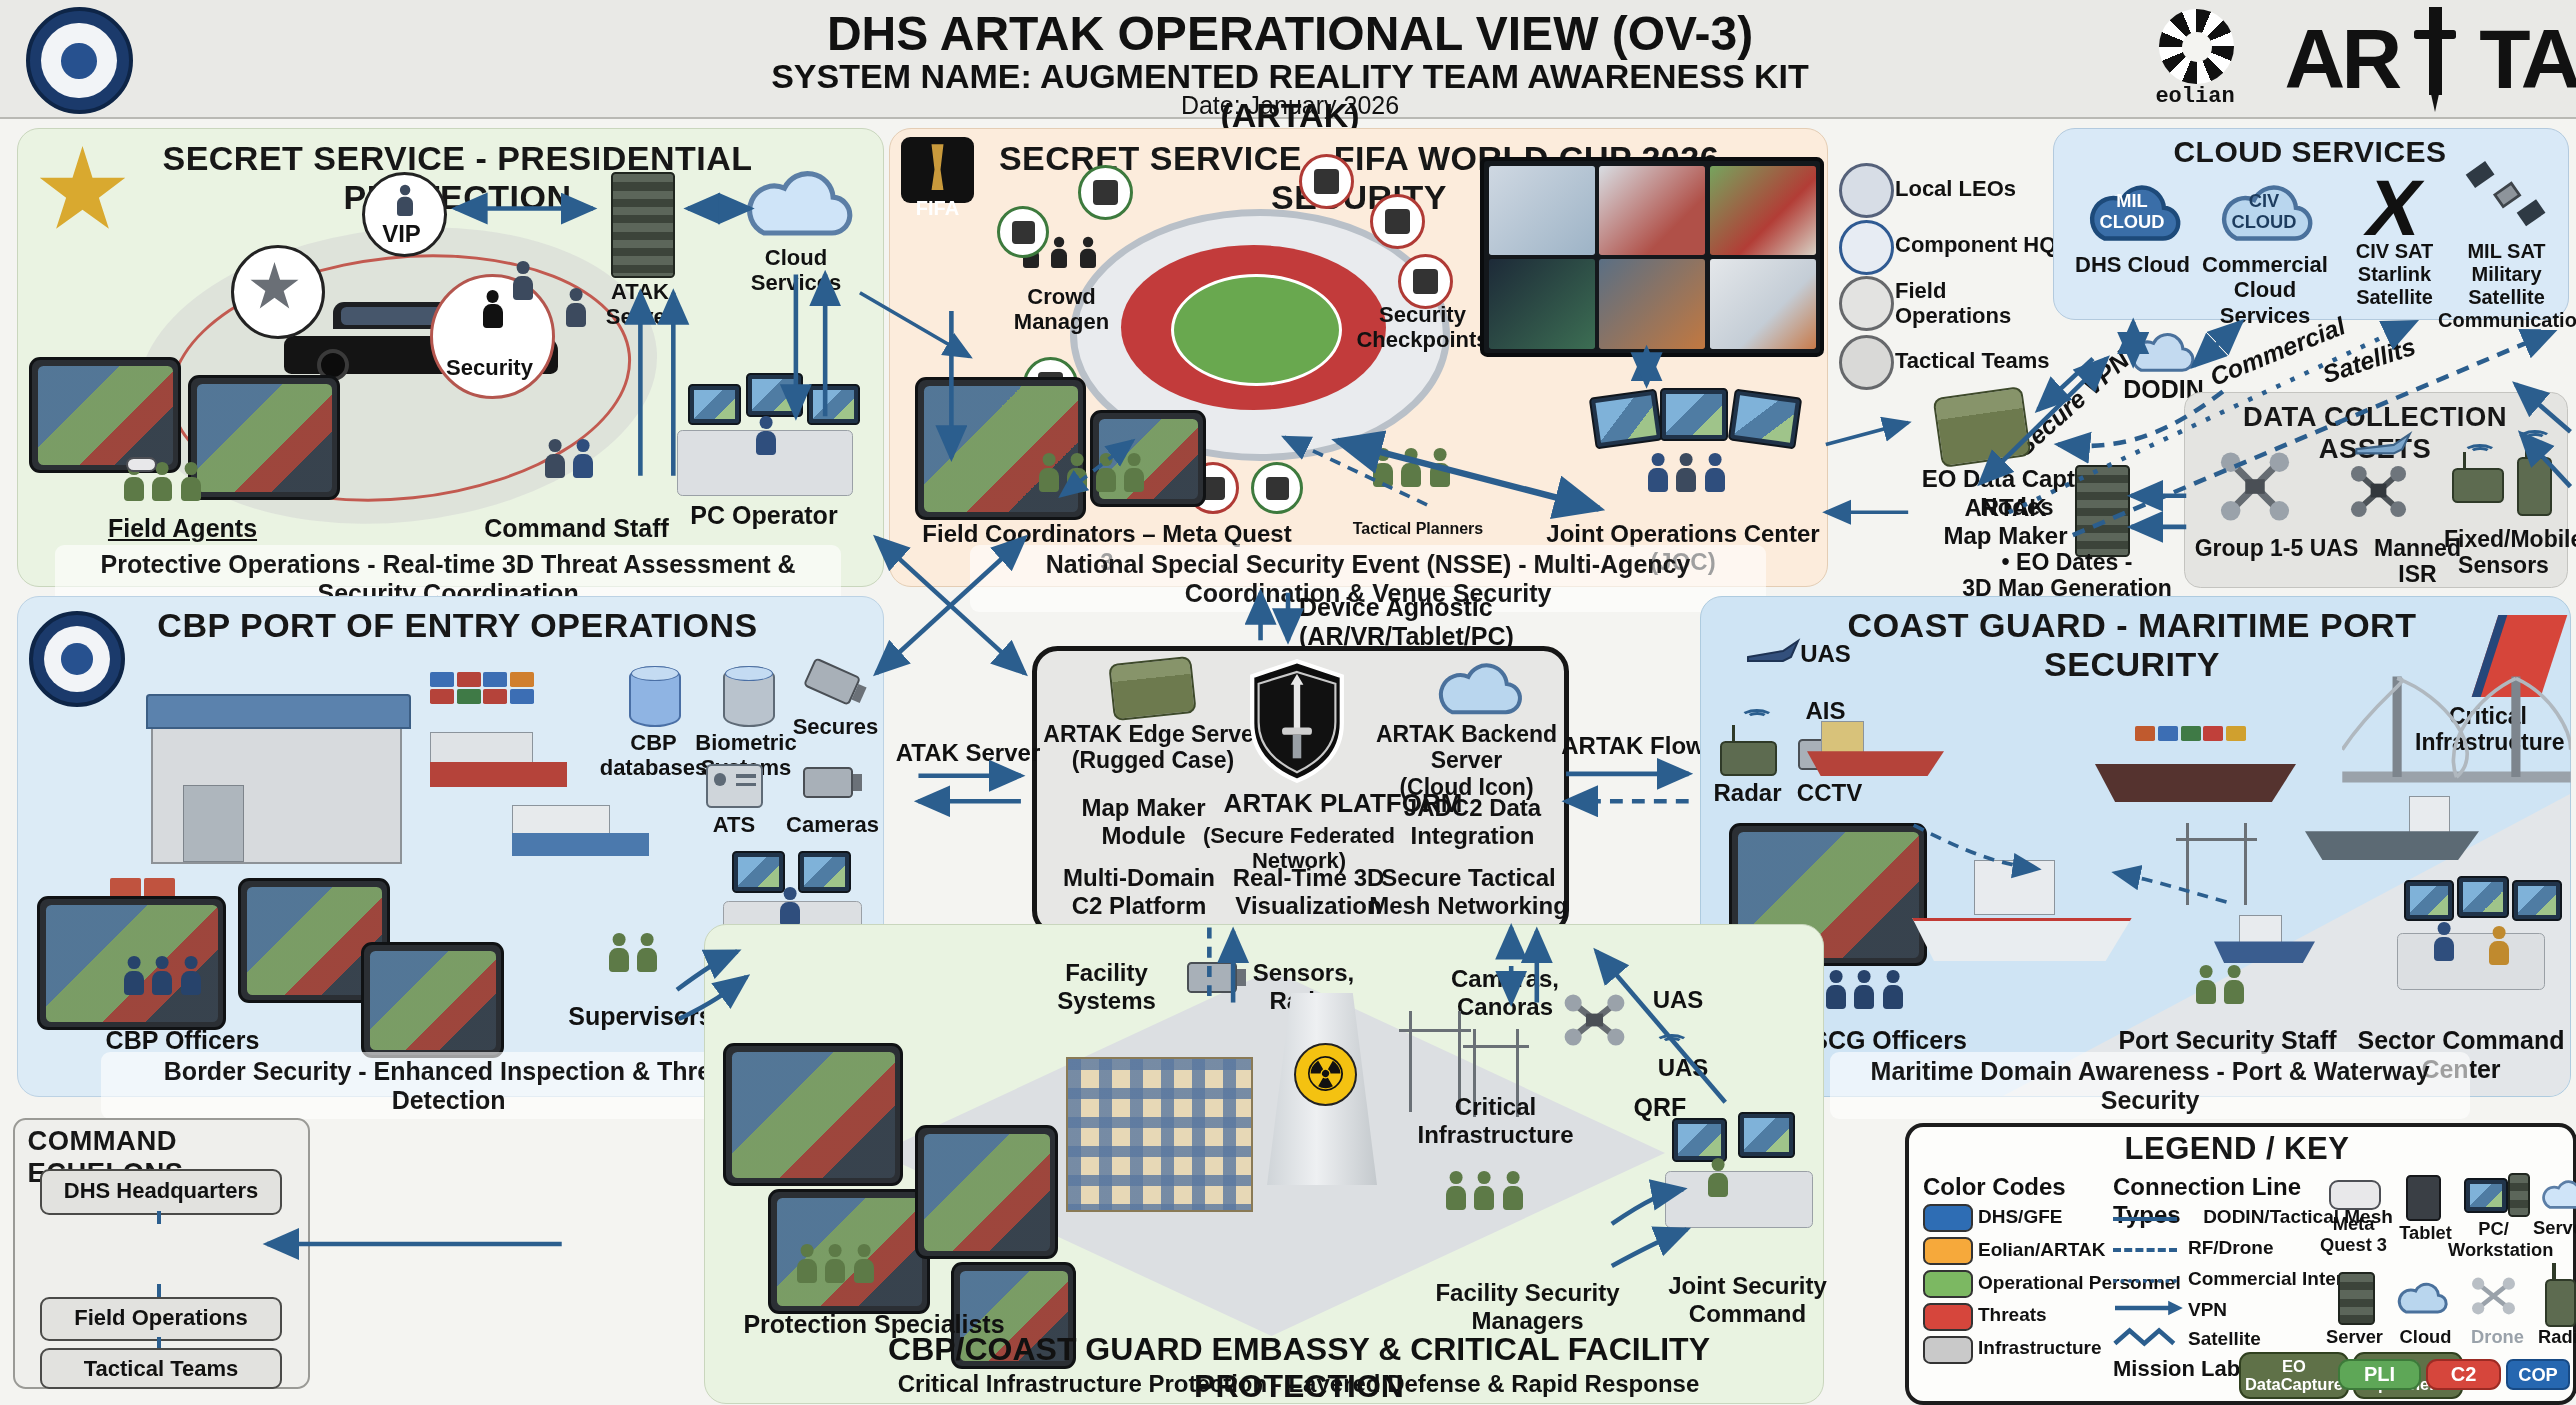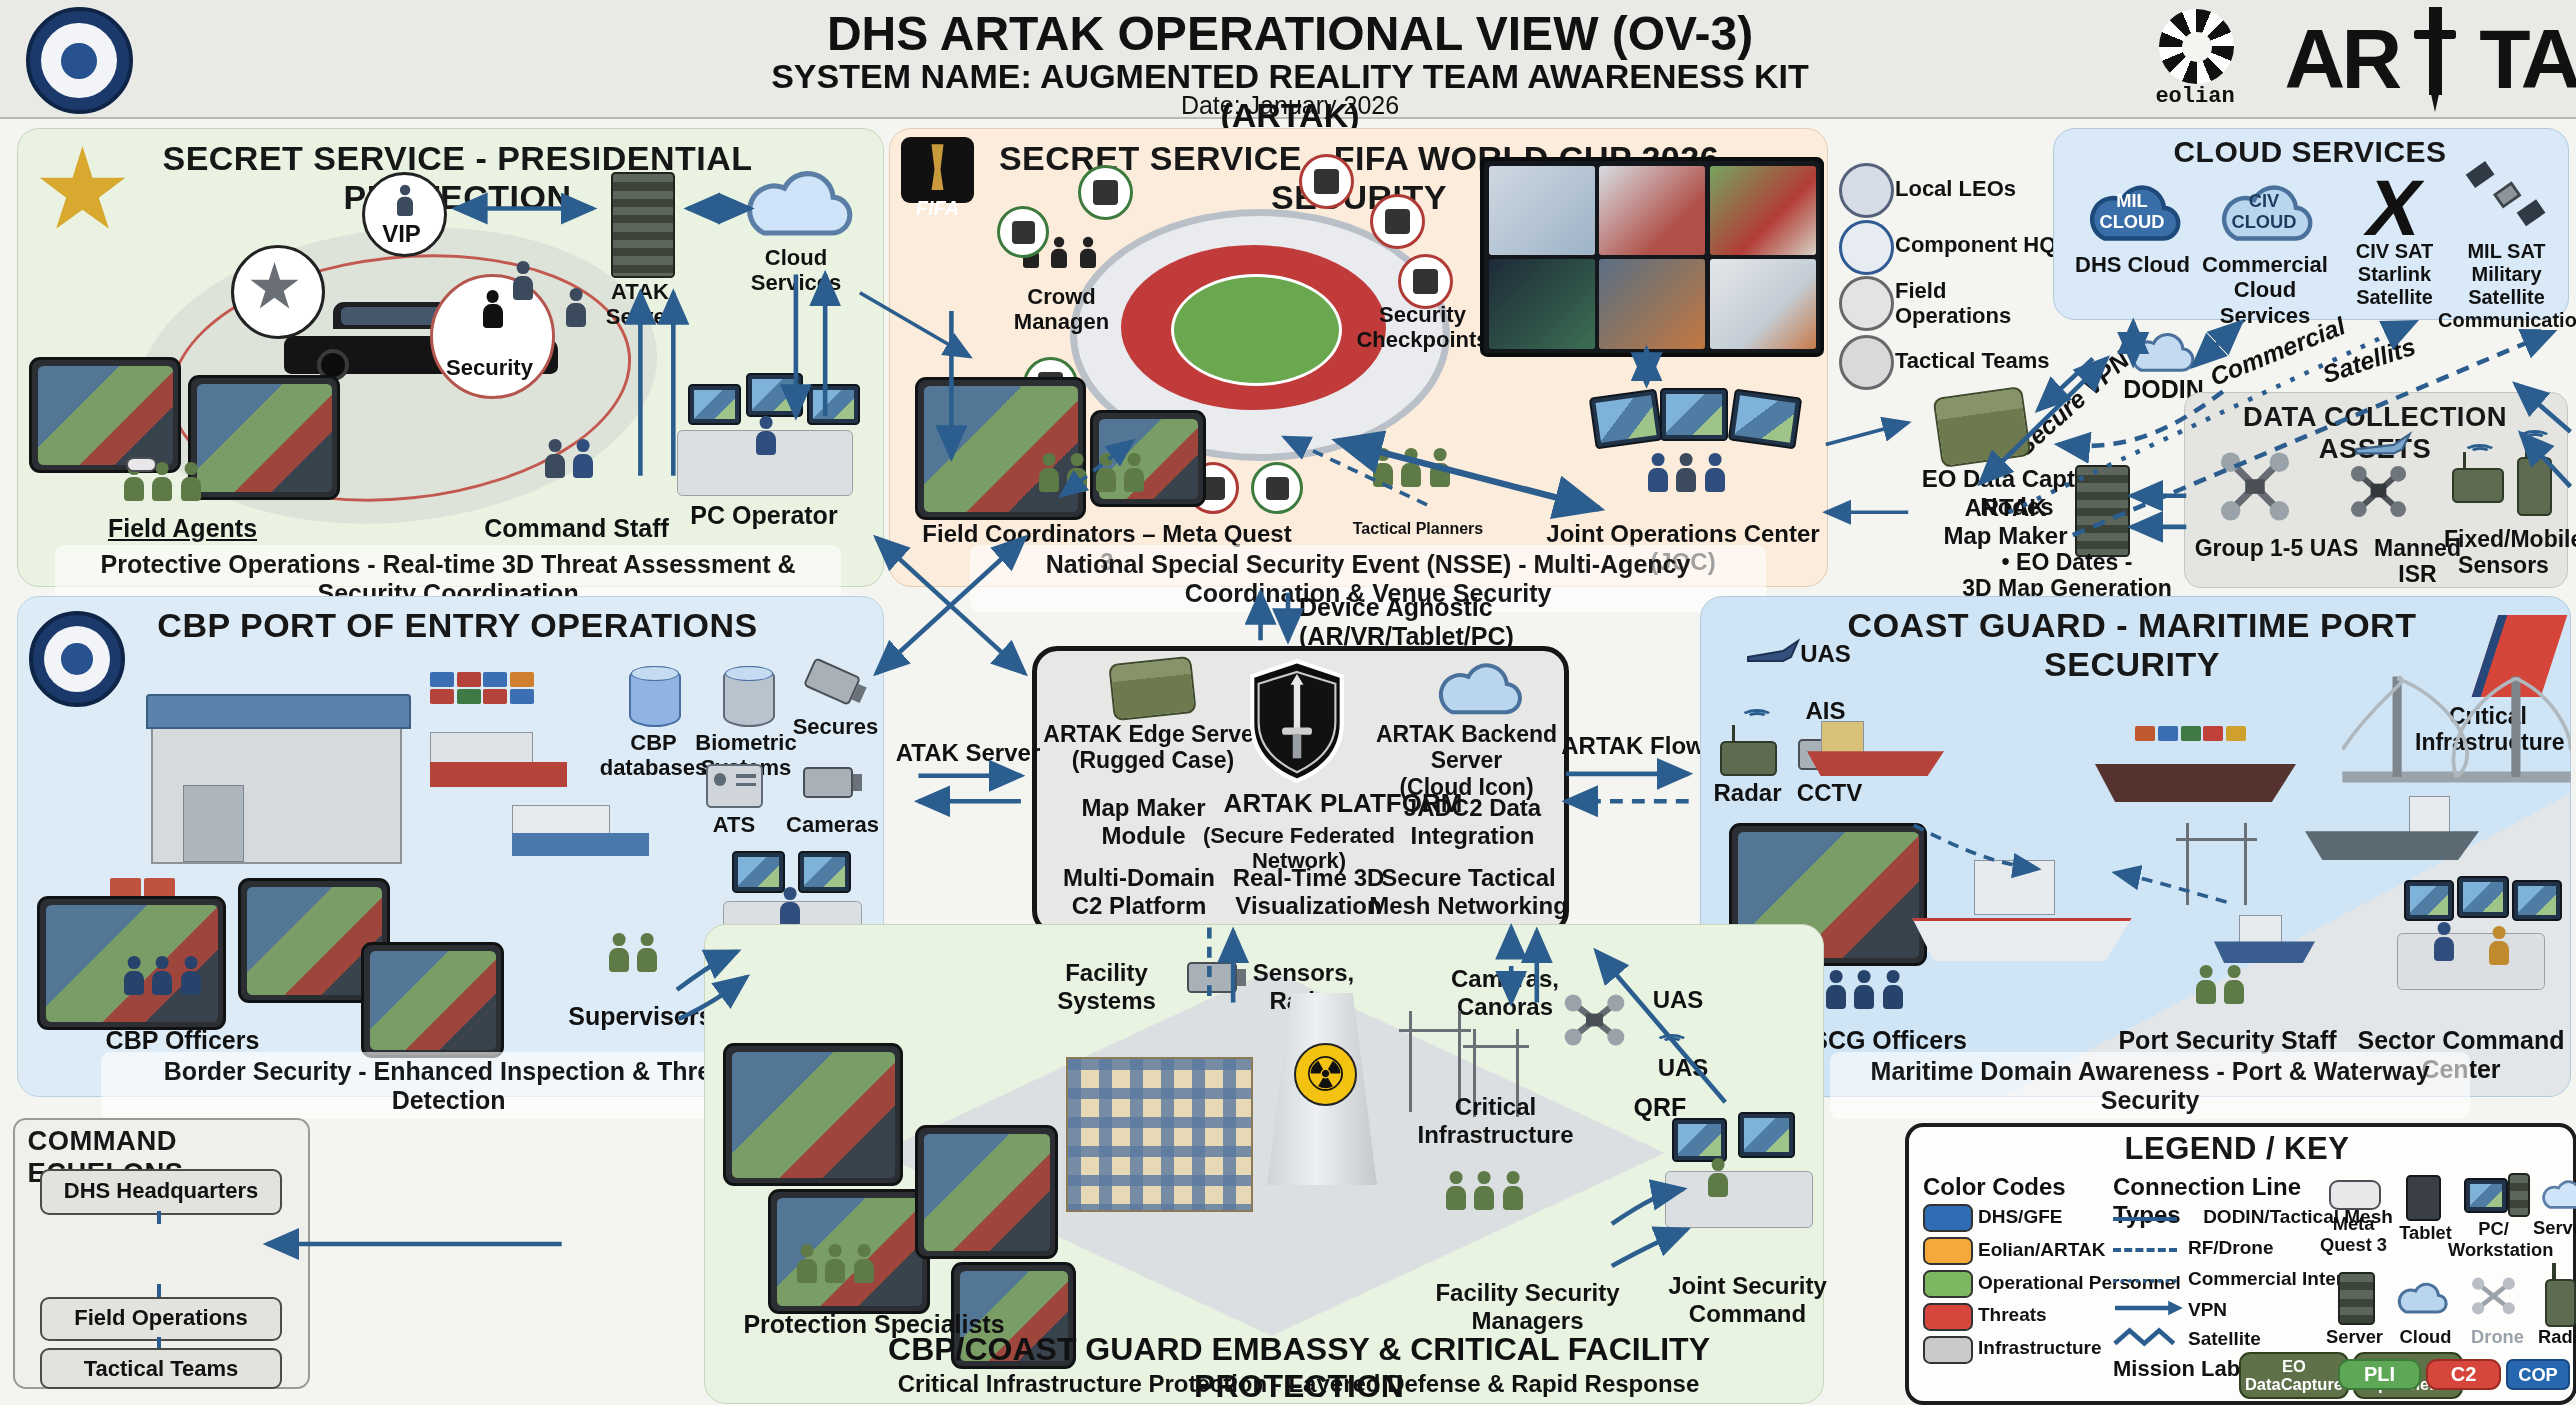--- a/index.html
+++ b/index.html
@@ -155,21 +155,21 @@
     </div>
   <div class="monitor" style="left:807px;top:384px;width:49px;height:37px;">
       <div class="scr"></div>
     </div>
   <div class="person blue" style="position:absolute;left:755px;top:416px;"></div>
   <div class="lbl" style="left:668px;top:501px;width:192px;font-size:25px;">PC Operator</div>
   <div class="cap" style="left:55px;top:545px;width:768px;">Protective Operations - Real-time 3D Threat Assessment &amp; Security Coordination</div>
 
   <div class="sec" style="left:889px;top:128px;width:937px;height:457px;background:#fcecdc;border:1.8px solid #e4cdb4;"></div>
   <div class="sec-title" style="left:970px;top:139px;width:778px;">SECRET SERVICE - FIFA WORLD CUP 2026 SECURITY</div>
-  <div class="abs" style="left:901px;top:137px;width:73px;height:66px;background:#111;border-radius:9.1px;font-style:italic;">
+  <div class="abs" style="left:901px;top:137px;width:73px;height:66px;background:#111;border-radius:9.1px;">
     <div style="position:absolute;left:50%;top:7.3px;transform:translateX(-50%);width:20px;height:46px;background:#c99a3c;clip-path:polygon(20% 0,80% 0,65% 55%,80% 100%,20% 100%,35% 55%);"></div>
     <div class="lbl" style="left:0;top:60px;width:73px;color:#fff;font-size:20px;">FIFA</div>
   </div>
 
   <div class="ellipse" style="left:1070px;top:209px;width:366px;height:238px;background:#e9ebee;border:7.3px solid #b9c0c8;"></div>
   <div class="ellipse" style="left:1121px;top:245px;width:265px;height:165px;background:#c23b3b;"></div>
   <div class="ellipse" style="left:1171px;top:274px;width:165px;height:106px;background:#69a84f;border:3.7px solid #fff;"></div>
   <div class="crowd" style="left:1020px;top:233px;">
     <div class="person" style="--c:#222;transform:scale(.8);"></div>
       <div class="person" style="--c:#222;transform:scale(.8);"></div>

